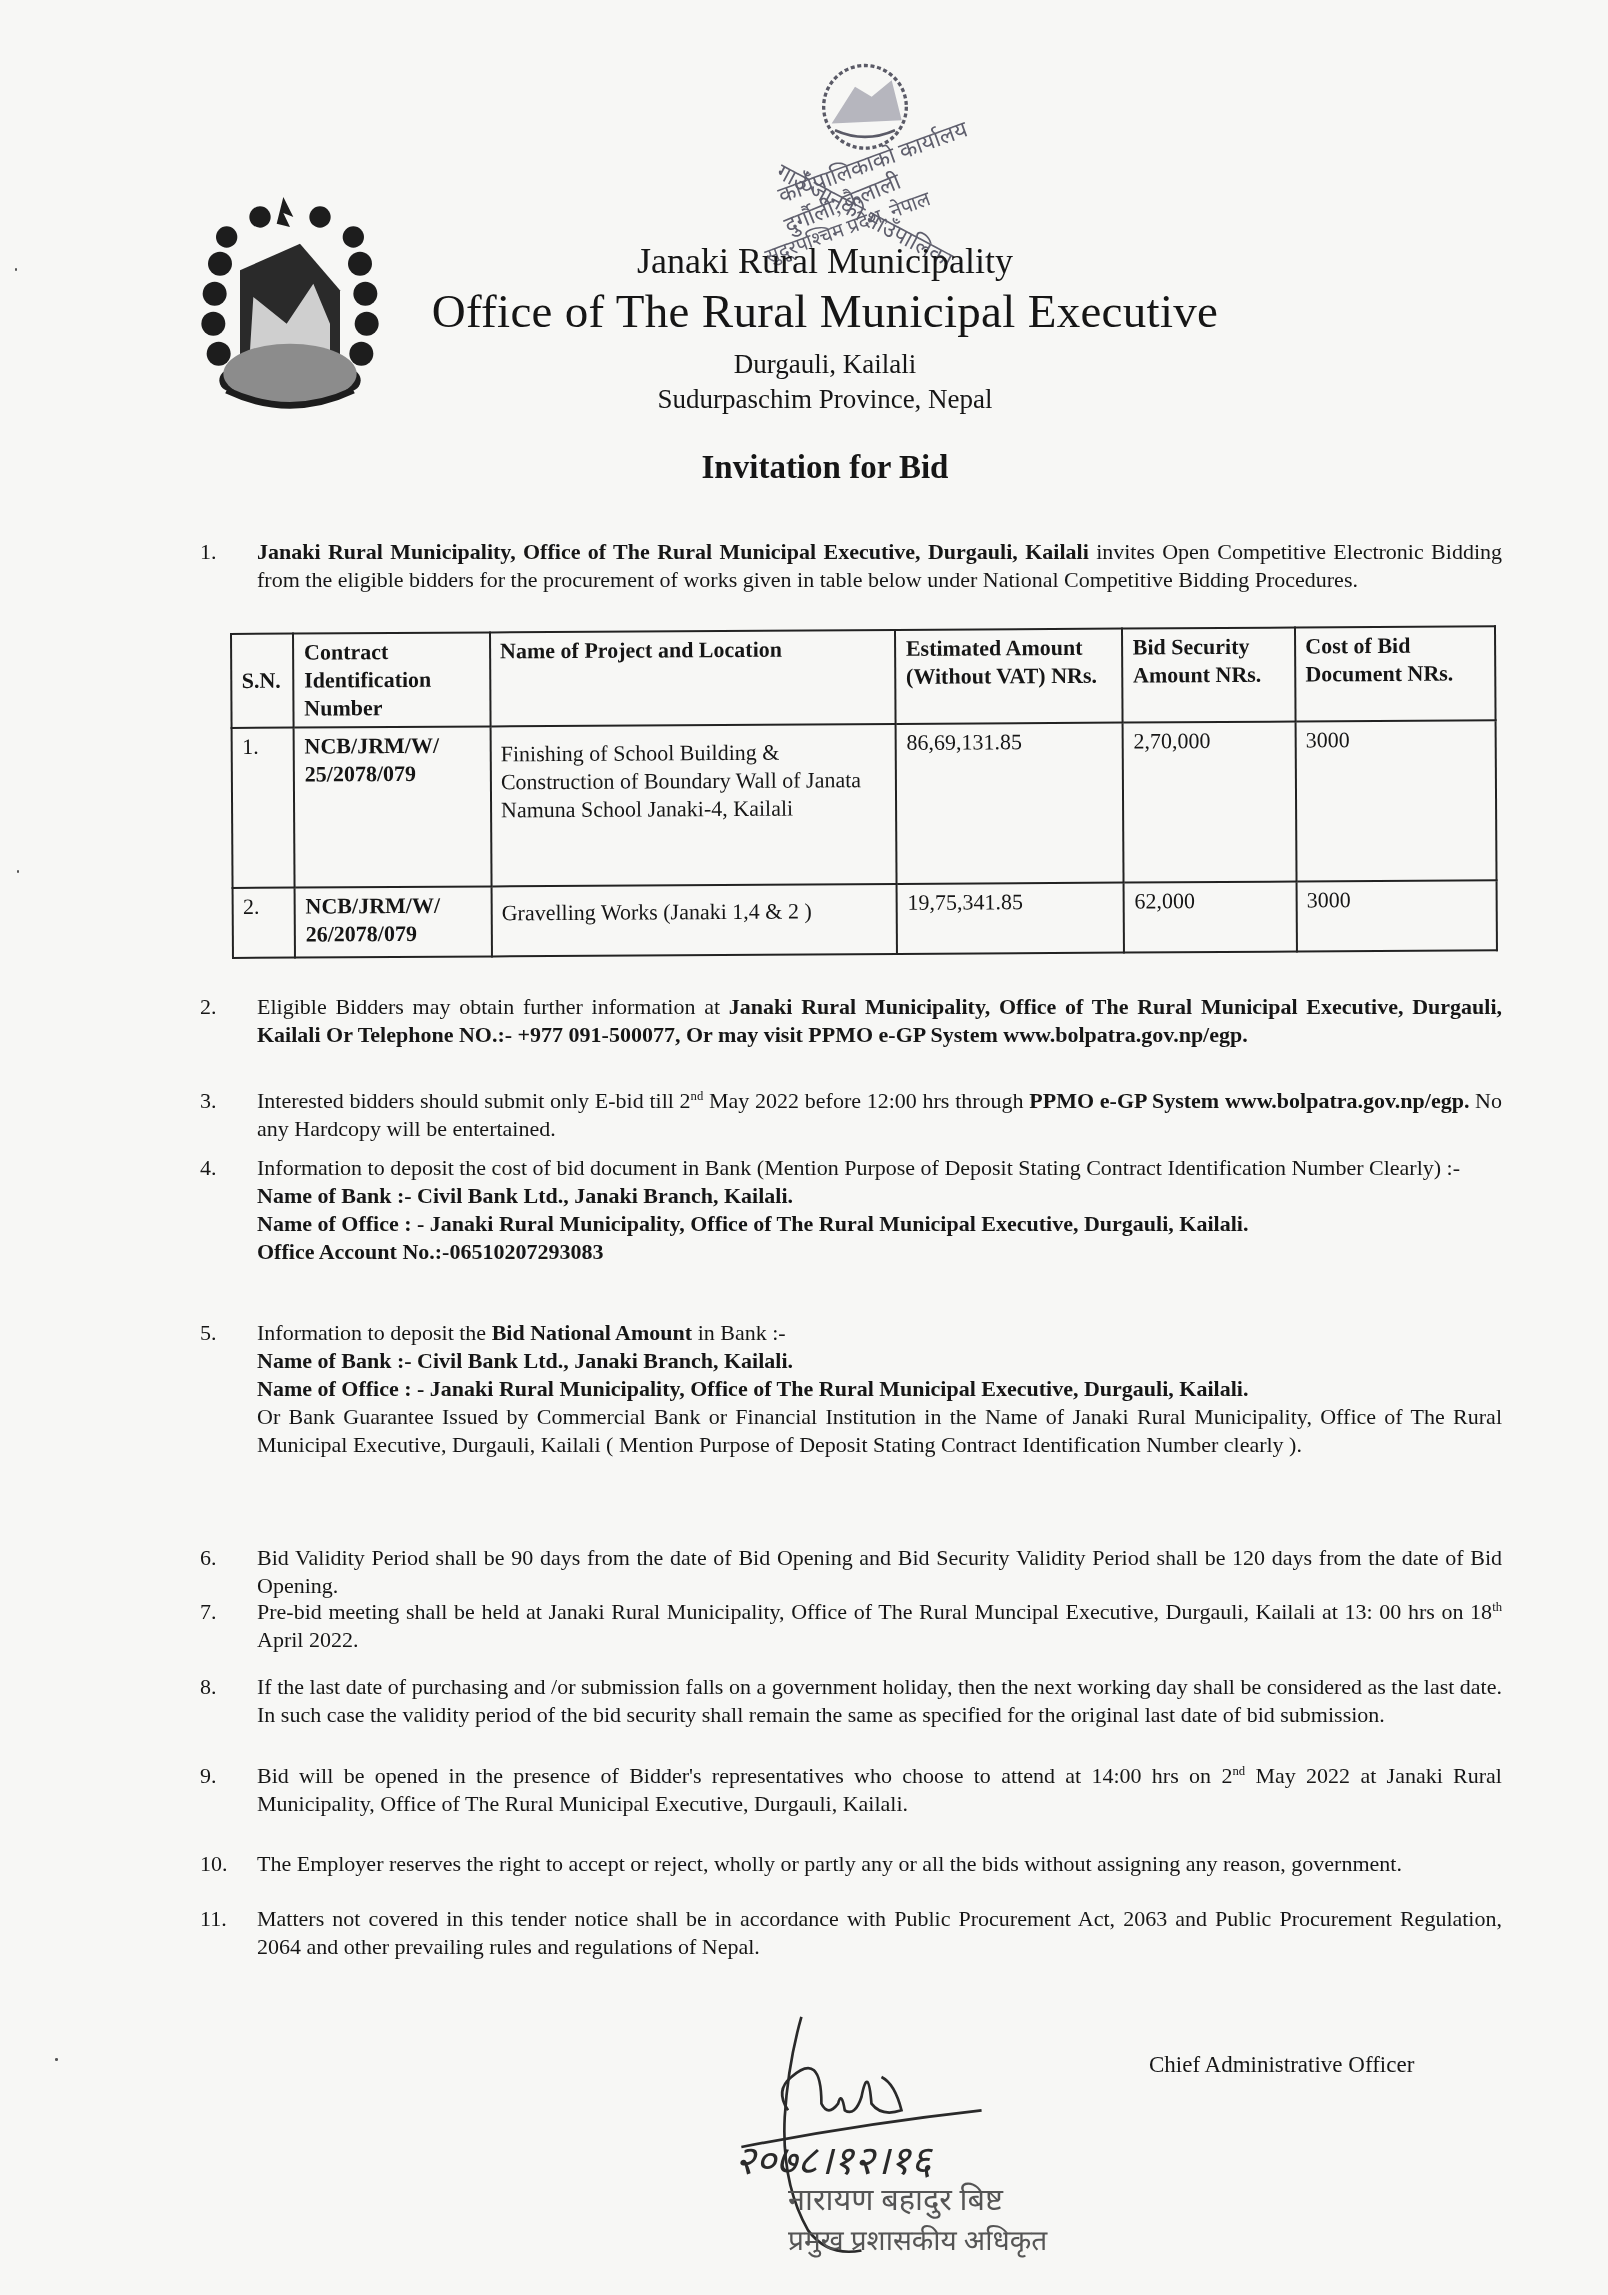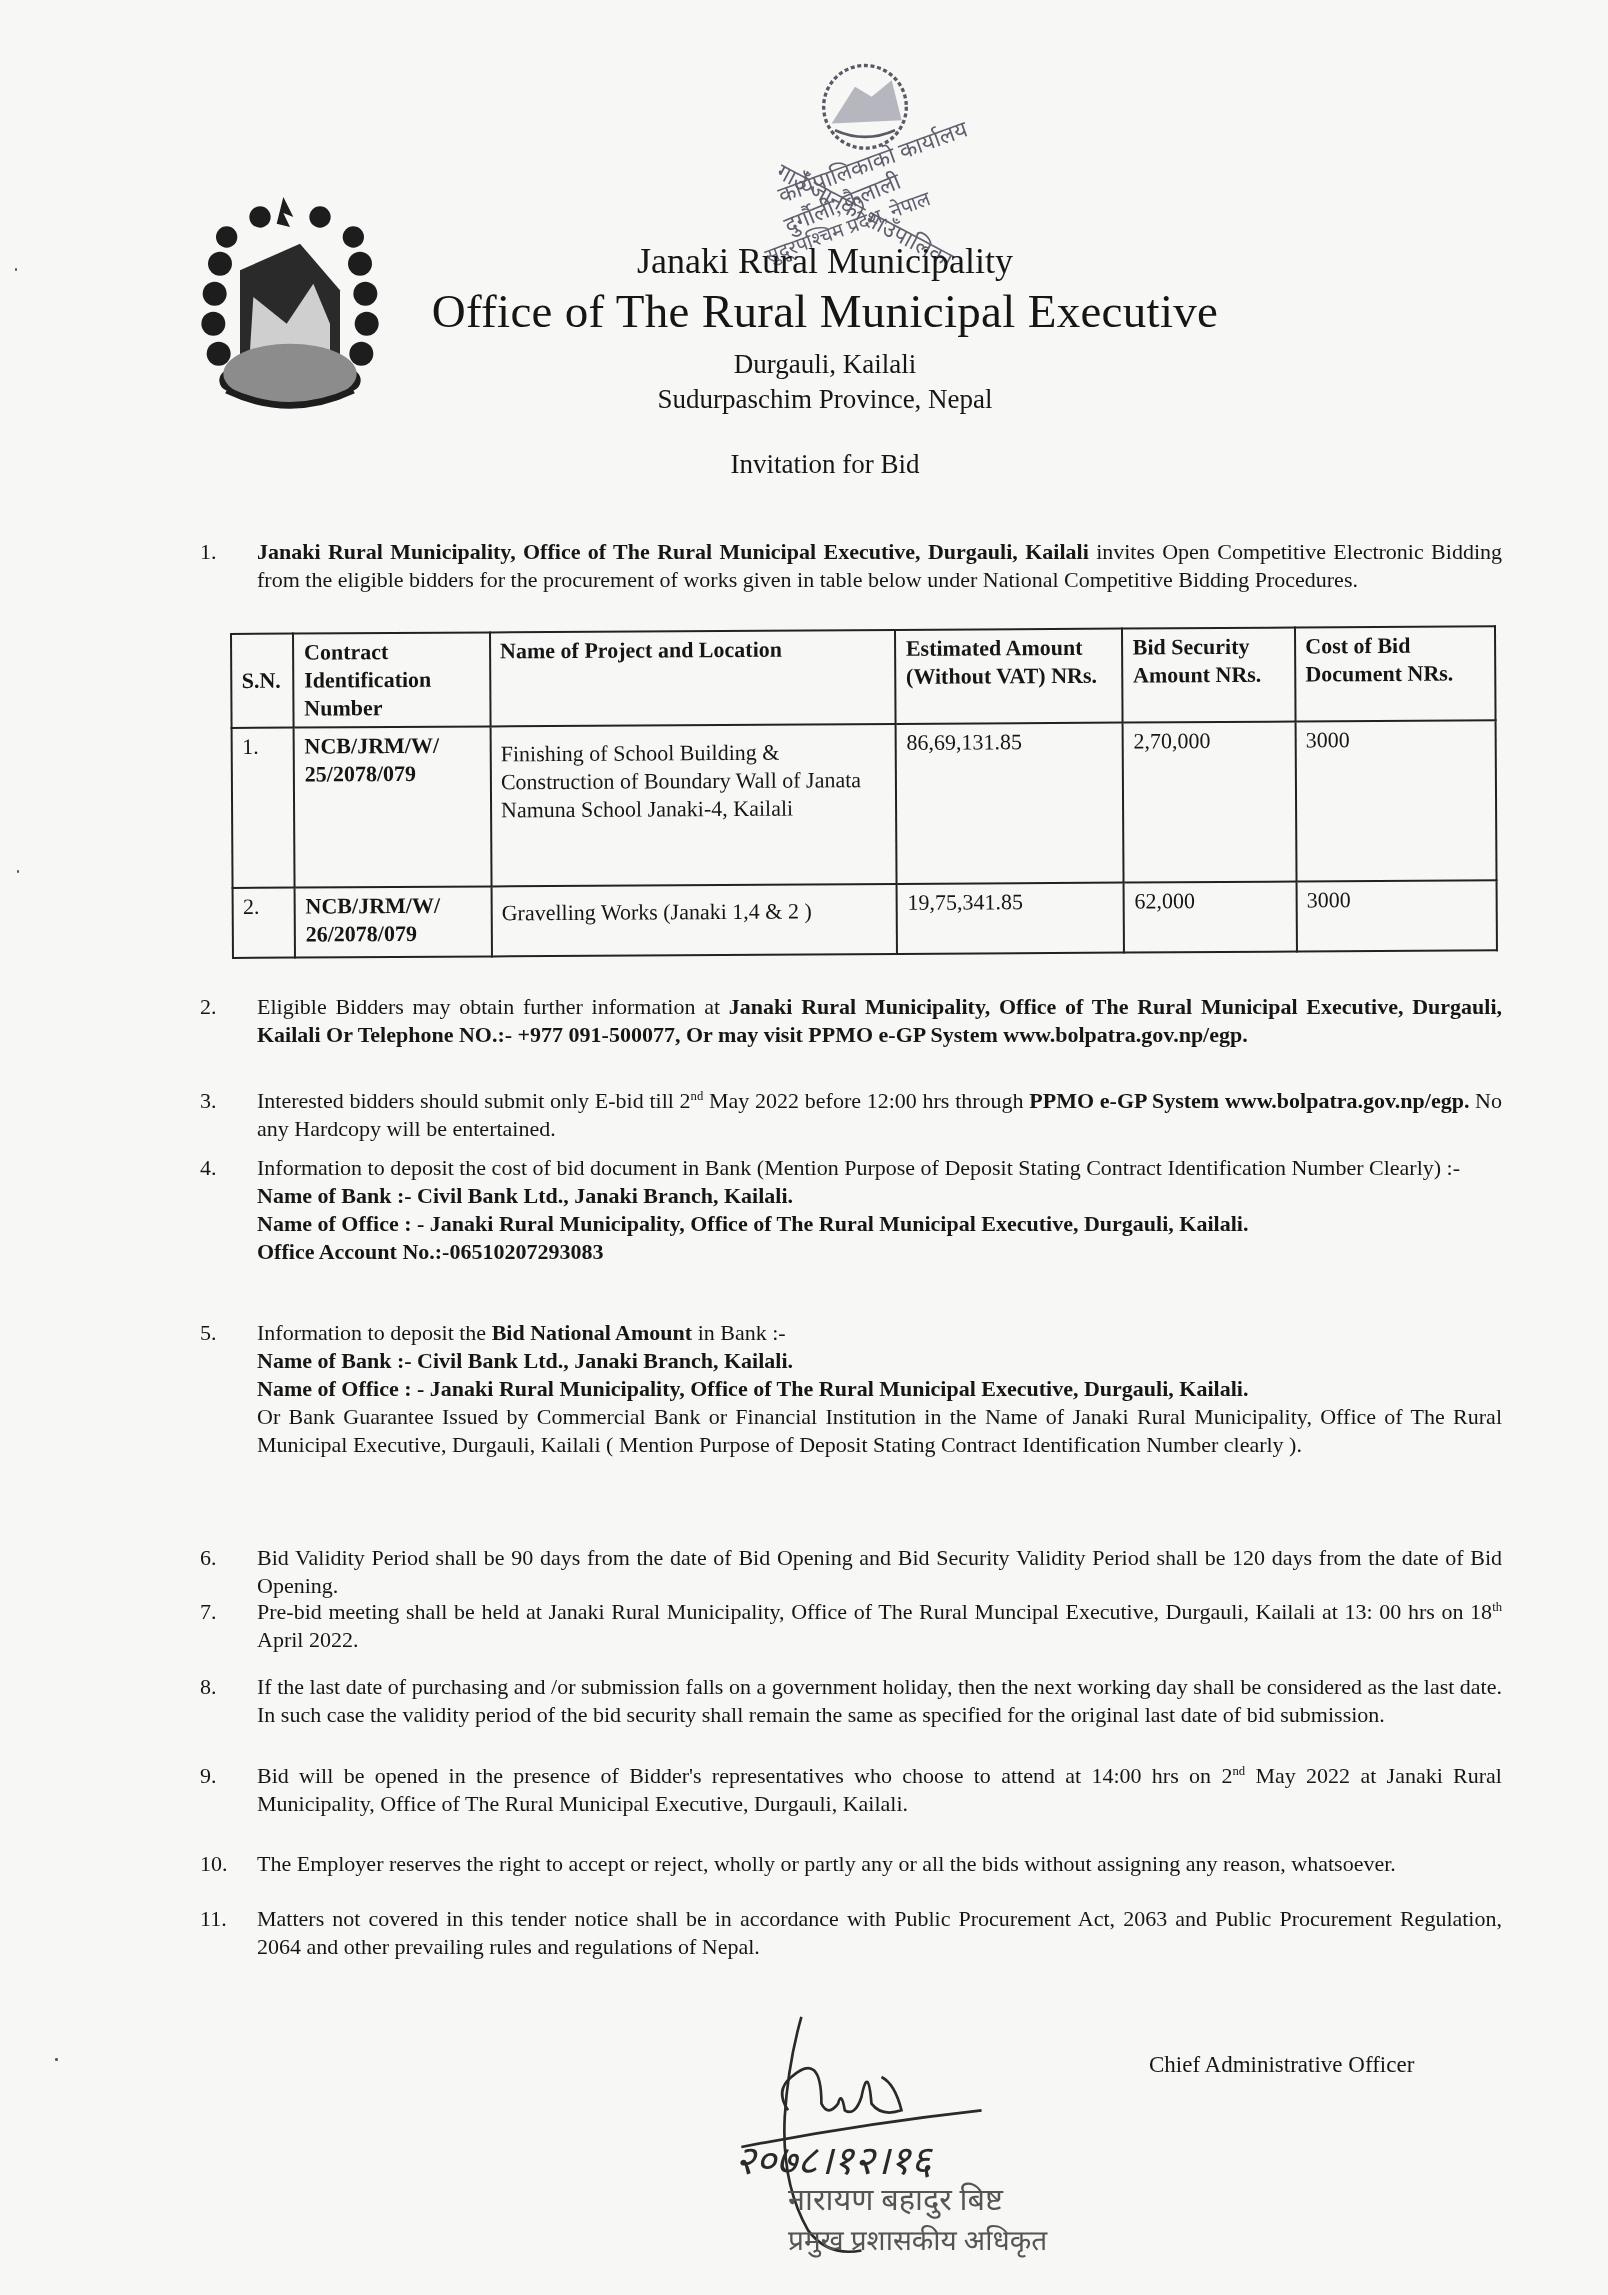--- a/index.html
+++ b/index.html
@@ -9,21 +9,21 @@
     overflow: hidden;
   }
   .page { position: absolute; left: 0; top: 0; width: 1609px; height: 2295px; }
   .stamp { position: absolute; left: 755px; top: 60px; width: 220px; height: 227px; }
   .emblem { position: absolute; left: 200px; top: 190px; width: 180px; height: 234px; }
   .header { position: absolute; left: 374px; width: 902px; text-align: center; font-weight: normal; }
   .h-line1 { top: 240px; font-size: 36px; }
   .h-line2 { top: 284px; font-size: 47px; letter-spacing: 0.3px; }
   .h-line3 { top: 349px; font-size: 27px; }
   .h-line4 { top: 384px; font-size: 27px; }
-  .title { position: absolute; left: 374px; width: 902px; top: 449px; text-align: center; font-weight: normal; font-size: 27px; }
+  .title { position: absolute; left: 374px; width: 902px; top: 449px; text-align: center; font-weight: bold; font-size: 33px; }
   .pubdate { position: absolute; left: 374px; width: 902px; top: 491px; text-align: center; font-size: 23px; }
   .pubdate sup { font-size: 13.4px; }
   .para { position: absolute; left: 200px; width: 1302px; font-size: 22px; line-height: 1.27; text-align: justify; }
   .para .num { position: absolute; left: 0; width: 53px; }
   .para .body { margin-left: 57px; }
   b { font-weight: bold; }
   sup { font-size: 12.7px; line-height: 0; }
   table.bids {
     position: absolute; left: 230px; top: 633px; width: 1266px; border-collapse: collapse;
     font-size: 22px; line-height: 1.27; transform: rotate(-0.35deg); transform-origin: left top;
@@ -163,21 +163,21 @@
     <div class="body">If the last date of purchasing and /or submission falls on a government holiday, then the next working day shall be considered as the last date. In such case the validity period of the bid security shall remain the same as specified for the original last date of bid submission.</div>
   </div>
 
   <div class="para" style="top:1762px;">
     <span class="num">9.</span>
     <div class="body"><span>Bid will be opened in the presence of Bidder's representatives who choose to attend at 14:00 hrs on 2</span><sup>nd</sup><span> May 2022 at Janaki Rural Municipality, Office of The Rural Municipal Executive, Durgauli, Kailali.</span></div>
   </div>
 
   <div class="para" style="top:1850px;">
     <span class="num">10.</span>
-    <div class="body">The Employer reserves the right to accept or reject, wholly or partly any or all the bids without assigning any reason, whatsoever.</div>
+    <div class="body">The Employer reserves the right to accept or reject, wholly or partly any or all the bids without assigning any reason, government.</div>
   </div>
 
   <div class="para" style="top:1905px;">
     <span class="num">11.</span>
     <div class="body">Matters not covered in this tender notice shall be in accordance with Public Procurement Act, 2063 and Public Procurement Regulation, 2064 and other prevailing rules and regulations of Nepal.</div>
   </div>
 
 
   <svg class="signature" viewBox="0 0 520 380">
     <path d="M110 10 Q90 80 85 160 Q80 260 120 330 Q150 370 200 360" fill="none" stroke="#2a2a2a" stroke-width="4"></path>

